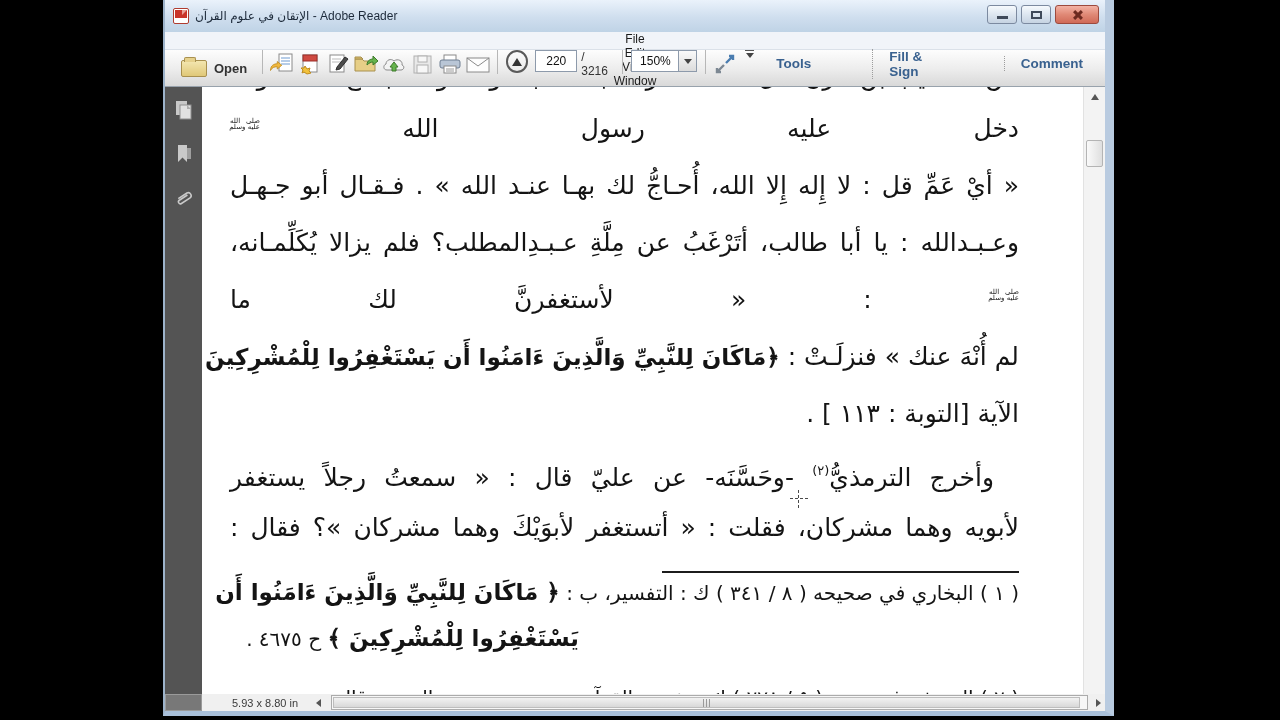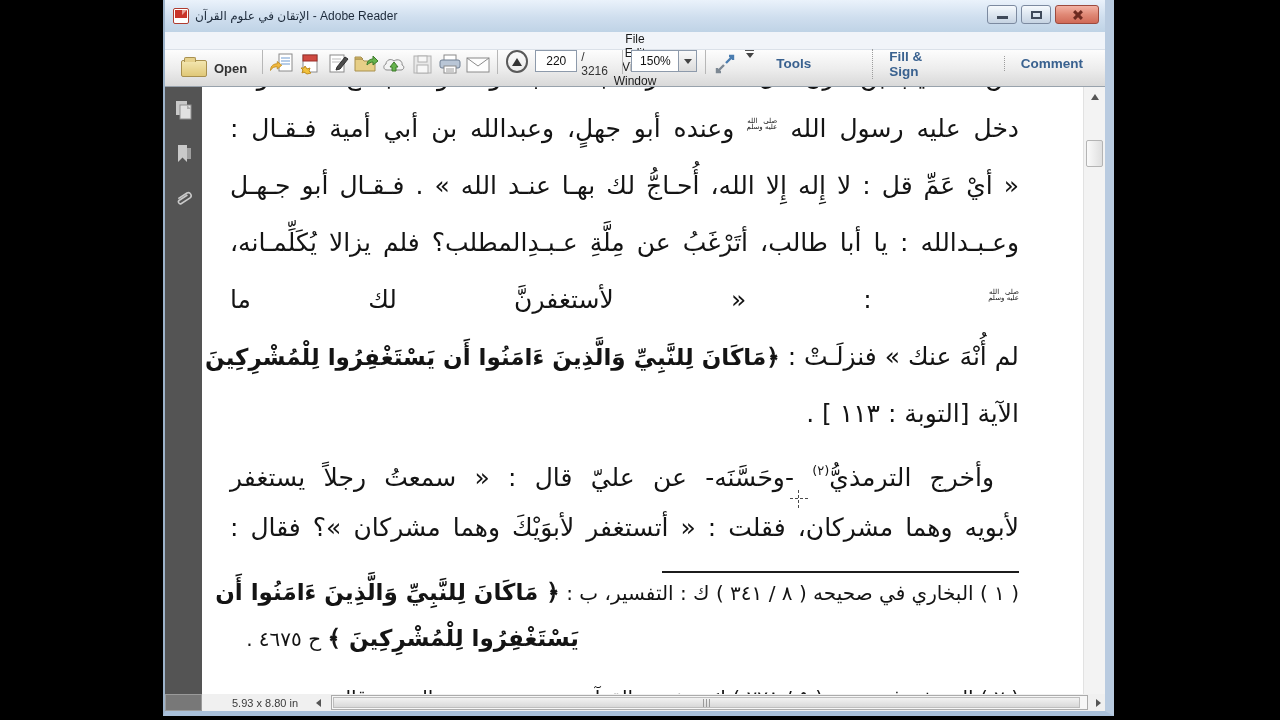--- a/index.html
+++ b/index.html
@@ -267,21 +267,21 @@
         </svg>
       </span>
     </div>
 
     <div class="doc">
       <div class="strip-top">
         <span class="inner">عن المسيب بن حزن قال : لما حضرت أبا طالب الوفاة وقد اجتمع عنده قومه</span>
       </div>
 
       <div class="page-text">
-          <div class="line"><span>دخل عليه رسول الله </span><span class="saw"><div>صلى الله</div><div>عليه وسلم</div></span><span> وعنده أبو جهلٍ، وعبدالله بن أبي أمية فـقـال :</span></div>
+          <div class="line"><span>دخل عليه رسول الله </span><span class="saw"><div>صلى الله</div><div>عليه وسلم</div></span></div>
           <div class="line"><span>« أيْ عَمِّ قل : لا إِله إِلا الله، أُحـاجُّ لك بهـا عنـد الله » . فـقـال أبو جـهـل</span></div>
           <div class="line"><span>وعـبـدالله : يا أبا طالب، أتَرْغَبُ عن مِلَّةِ عـبـدِالمطلب؟ فلم يزالا يُكَلِّمـانه،</span></div>
           <div class="line"><span class="saw"><div>صلى الله</div><div>عليه وسلم</div></span><span> : « لأستغفرنَّ لك ما</span></div>
           <div class="line"><span>لم أُنْهَ عنك » فنزلَـتْ : </span><span class="verse">﴿مَاكَانَ لِلنَّبِيِّ وَالَّذِينَ ءَامَنُوا أَن يَسْتَغْفِرُوا لِلْمُشْرِكِينَ ﴾</span></div>
           <div class="line no-just"><span>الآية [التوبة : ١١٣ ] .</span></div>
           <div class="line indent"><span>وأخرج الترمذيُّ</span><sup class="fnref">(٢)</sup><span> -وحَسَّنَه- عن عليّ قال : « سمعتُ رجلاً يستغفر</span></div>
           <div class="line"><span>لأبويه وهما مشركان، فقلت : « أتستغفر لأبوَيْكَ وهما مشركان »؟ فقال :</span></div>
         </div>
 
       <div class="fnsep"></div>

